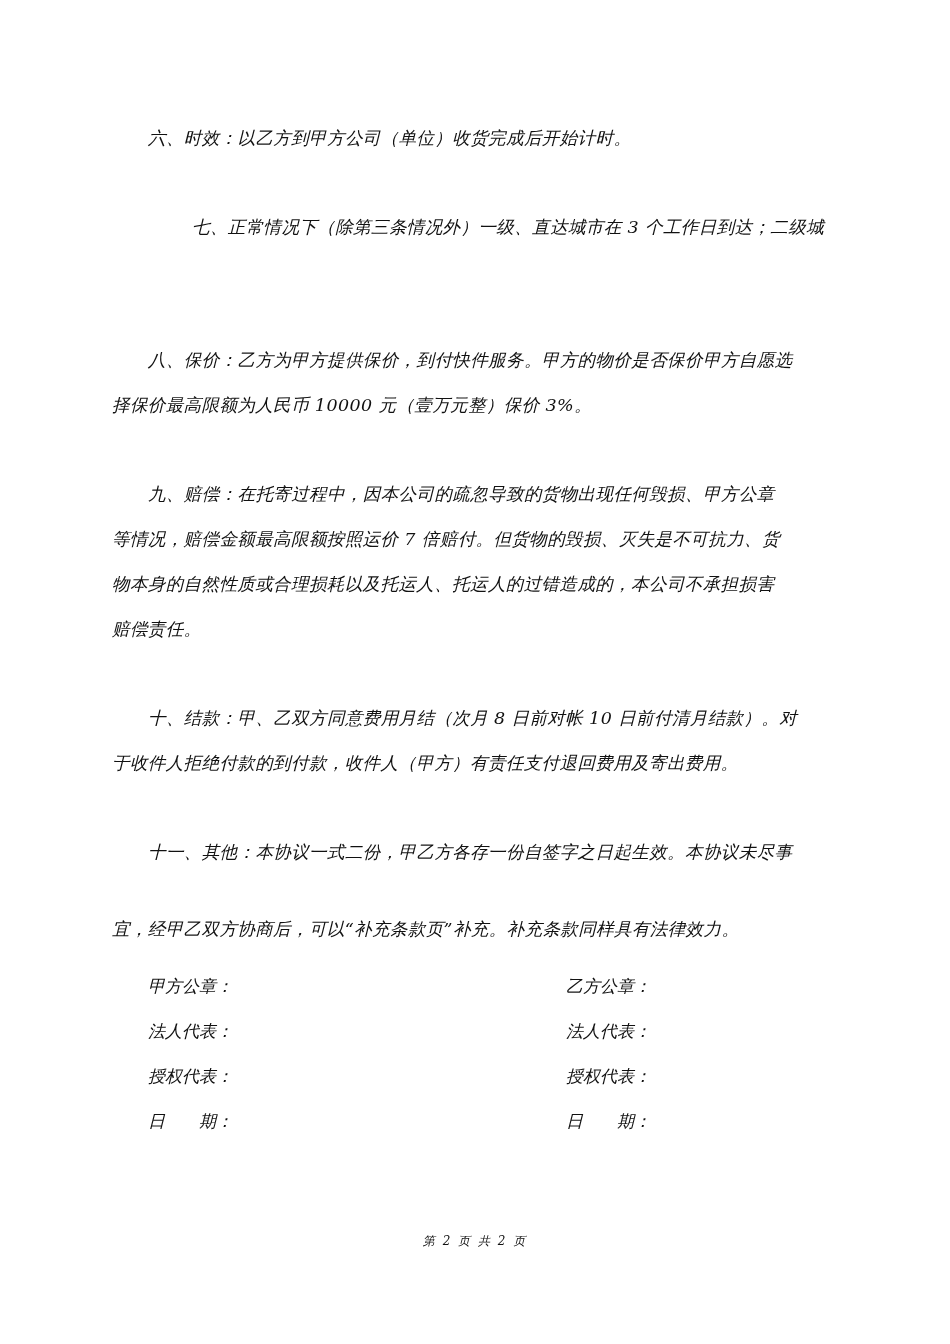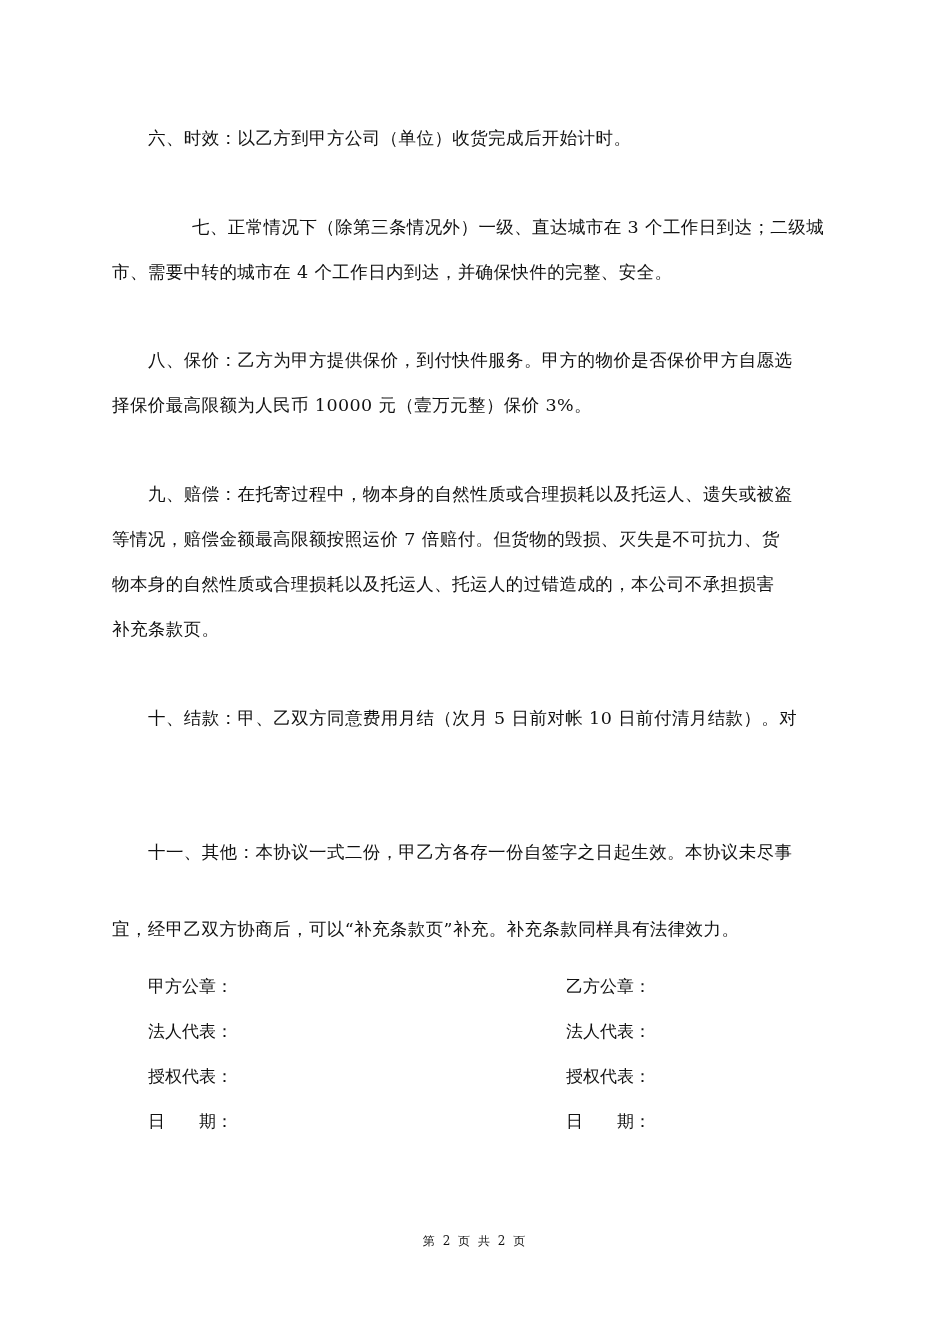--- a/index.html
+++ b/index.html
@@ -1,21 +1,21 @@
 <!DOCTYPE html>
 <html><head>
   <meta charset="utf-8">
   <style>
     html, body { margin: 0; padding: 0; background: #ffffff; }
     body {
       width: 950px; height: 1344px; position: relative; overflow: hidden;
       font-family: "DejaVu Serif", "Liberation Serif", serif;
       color: #111111;
     }
-    .page { position: absolute; left: 0; top: 0; width: 950px; height: 1344px; }
+    .page { position: absolute; left: 0; top: 0; width: 950px; height: 1344px; font-style: italic; }
     .line {
       position: absolute; left: 112px; width: 728px;
       font-size: 17.5px; line-height: 24px; white-space: nowrap;
       letter-spacing: 0.4px;
     }
     .line.indent { left: 148px; width: 692px; }
     .sig { position: absolute; font-size: 17px; line-height: 24px; white-space: nowrap; }
     .sig.left { left: 148px; }
     .sig.right { left: 550px; margin-left: 16px; }
     .footer {
@@ -24,31 +24,31 @@
     }
   </style>
 </head>
 <body>
 
 <div class="page">
 
   <div class="line indent" style="top:126px;">六、时效：以乙方到甲方公司（单位）收货完成后开始计时。</div>
 
   <div class="line indent" style="top:215px;margin-left:44px;">七、正常情况下（除第三条情况外）一级、直达城市在 3 个工作日到达；二级城</div>
-  <div class="line" style="top:260px;">市、需要中转的城市在 4 个工作日内到达，并确保快件的完整、安全。</div>
 
   <div class="line indent" style="top:348px;">八、保价：乙方为甲方提供保价，到付快件服务。甲方的物价是否保价甲方自愿选</div>
   <div class="line" style="top:393px;">择保价最高限额为人民币 10000 元（壹万元整）保价 3%。</div>
 
-  <div class="line indent" style="top:482px;">九、赔偿：在托寄过程中，物本身的自然性质或合理损耗以及托运人、遗失或被盗</div>
+  <div class="line indent" style="top:482px;">九、赔偿：在托寄过程中，因本公司的疏忽导致的货物出现任何毁损、甲方公章</div>
   <div class="line" style="top:527px;">等情况，赔偿金额最高限额按照运价 7 倍赔付。但货物的毁损、灭失是不可抗力、货</div>
   <div class="line" style="top:572px;">物本身的自然性质或合理损耗以及托运人、托运人的过错造成的，本公司不承担损害</div>
-  <div class="line" style="top:617px;">补充条款页。</div>
+  <div class="line" style="top:617px;">赔偿责任。</div>
 
-  <div class="line indent" style="top:706px;">十、结款：甲、乙双方同意费用月结（次月 5 日前对帐 10 日前付清月结款）。对</div>
+  <div class="line indent" style="top:706px;">十、结款：甲、乙双方同意费用月结（次月 8 日前对帐 10 日前付清月结款）。对</div>
+  <div class="line" style="top:751px;">于收件人拒绝付款的到付款，收件人（甲方）有责任支付退回费用及寄出费用。</div>
 
   <div class="line indent" style="top:840px;">十一、其他：本协议一式二份，甲乙方各存一份自签字之日起生效。本协议未尽事</div>
   <div class="line" style="top:917px;">宜，经甲乙双方协商后，可以“补充条款页”补充。补充条款同样具有法律效力。</div>
 
   <div class="sig left" style="top:974px;">甲方公章：</div>
   <div class="sig left" style="top:1019px;">法人代表：</div>
   <div class="sig left" style="top:1064px;">授权代表：</div>
   <div class="sig left" style="top:1109px;">日　　期：</div>
 
   <div class="sig right" style="top:974px;">乙方公章：</div>

